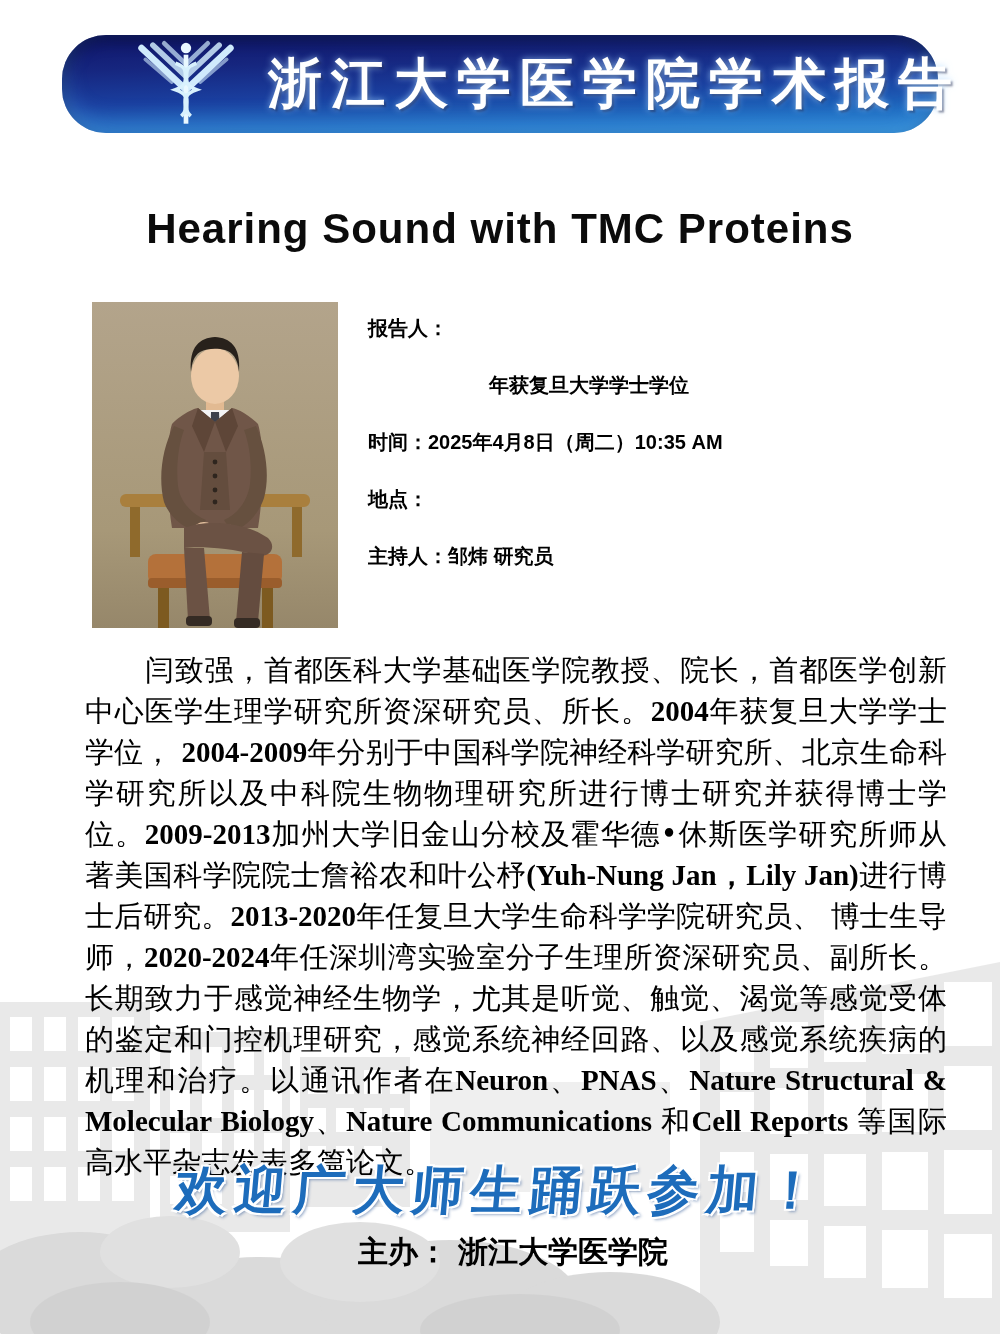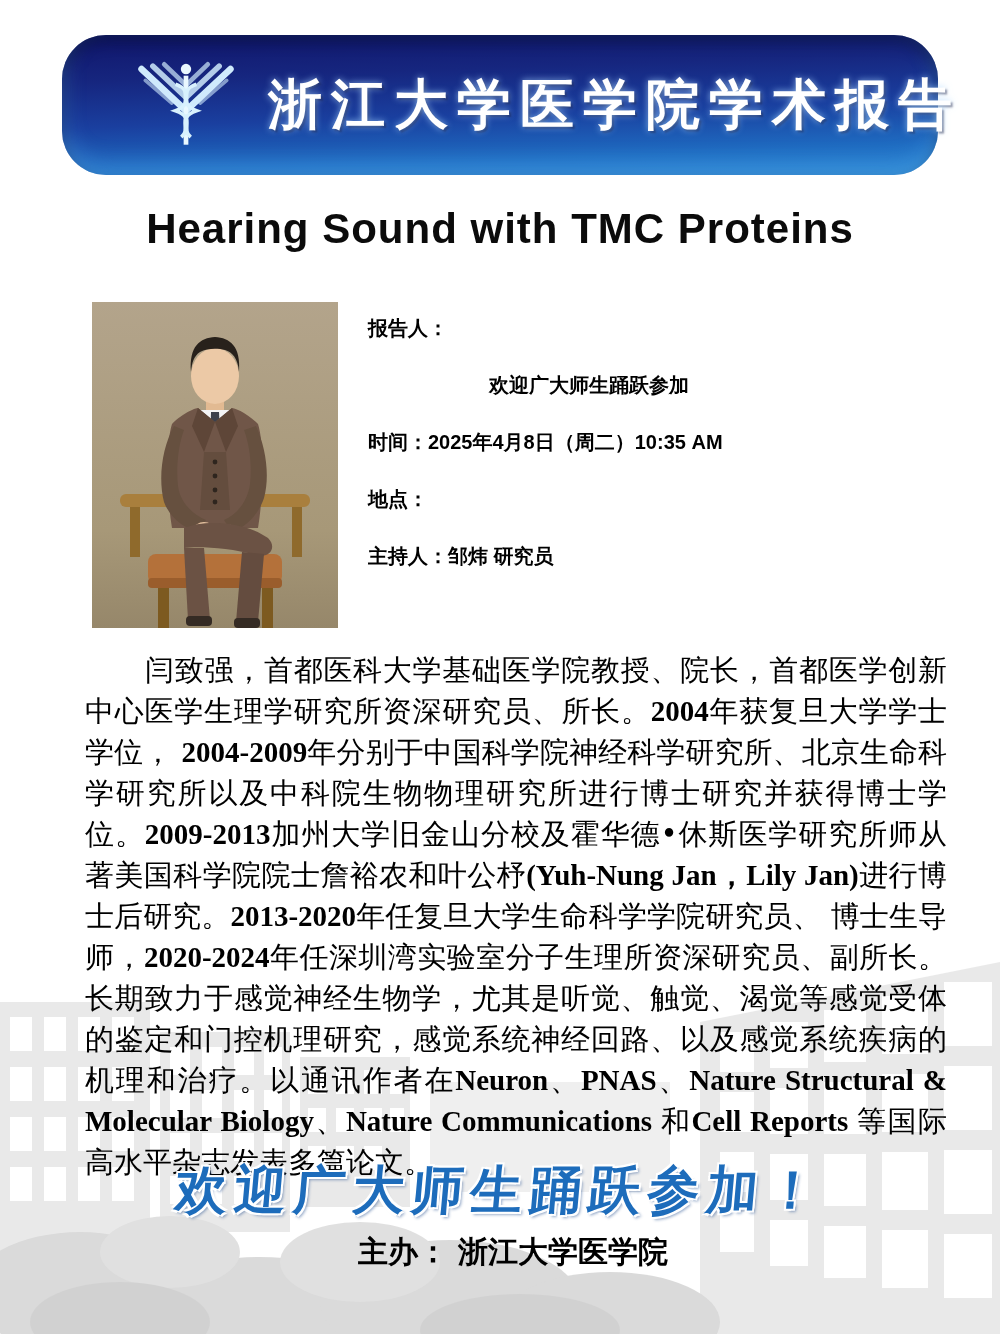--- a/index.html
+++ b/index.html
@@ -12,21 +12,21 @@
     color:#000;
   }
   .layer{position:absolute;z-index:1;}
   
   .watermark{
     position:absolute;left:0;bottom:0;width:1000px;height:372px;
     z-index:0;opacity:.6;
   }
   
   .banner{
-    left:62px;top:35px;width:876px;height:140px;
+    left:62px;top:35px;width:876px;height:98px;
     border-radius:44px;
     background:linear-gradient(178deg,#10156a 0%,#16267f 28%,#1a3f9f 55%,#1f6dc2 82%,#2b86d2 100%);
     box-shadow:inset 0 -10px 22px rgba(90,180,245,.38), inset 0 6px 14px rgba(0,0,30,.5);
     display:flex;align-items:center;
   }
   .banner-icon{margin-left:72px;width:104px;height:92px;flex:0 0 auto;}
   .banner-title{
     color:#ffffff;
     font-family:"Liberation Serif", serif;
     font-weight:bold;
@@ -264,21 +264,21 @@
         <rect x="142" y="316" width="26" height="10" rx="4" fill="#352b24"></rect>
       </g>
     </svg>
   </div>
 
   <div class="info layer">
     <div class="info-line">
       <span class="info-label">报告人：</span>
     </div>
     <div class="info-line indent">
-      <span class="info-value">欢迎广大师生踊跃参加</span>
+      <span class="info-value">年获复旦大学学士学位</span>
     </div>
     <div class="info-line">
       <span class="info-label">时间：</span>
       <span class="info-value">2025年4月8日（周二）10:35 AM</span>
     </div>
     <div class="info-line">
       <span class="info-label">地点：</span>
     </div>
     <div class="info-line">
       <span class="info-label">主持人：</span>

